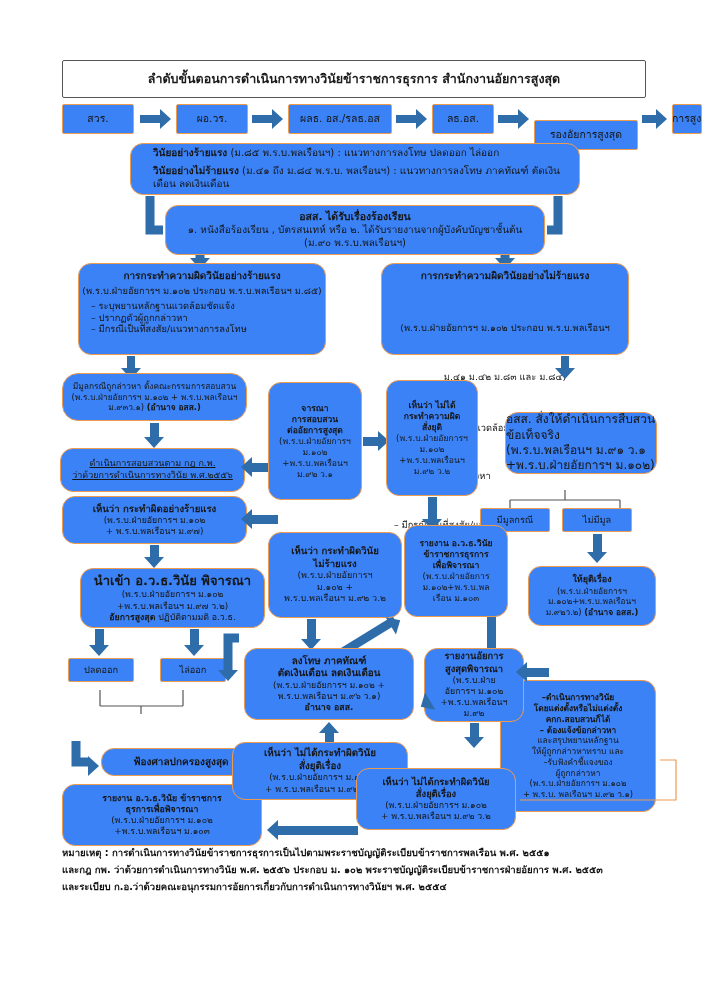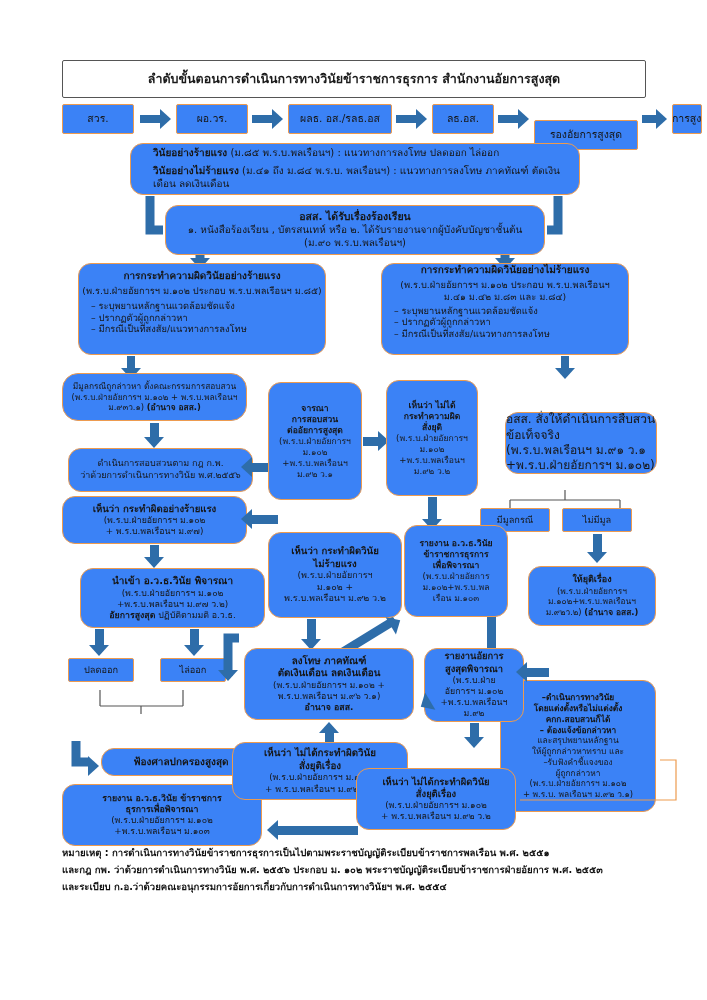--- a/index.html
+++ b/index.html
@@ -120,21 +120,21 @@
   <div class="arrowD" style="left:495px;top:258px;"></div>
 
   <div class="box round" style="left:78px;top:263px;width:248px;height:92px;font-size:9.3px;align-items:center;justify-content:flex-start;padding-top:6px;">
     <div class="b" style="font-size:10px;margin-bottom:2px;">การกระทำความผิดวินัยอย่างร้ายแรง</div>
     <div>(พ.ร.บ.ฝ่ายอัยการฯ ม.๑๐๒ ประกอบ พ.ร.บ.พลเรือนฯ ม.๘๕)</div>
     <div class="lftrow" style="margin-top:3px;">– ระบุพยานหลักฐานแวดล้อมชัดแจ้ง</div>
     <div class="lftrow">– ปรากฏตัวผู้ถูกกล่าวหา</div>
     <div class="lftrow">– มีกรณีเป็นที่สงสัย/แนวทางการลงโทษ</div>
   </div>
 
-  <div class="box round" style="left:381px;top:263px;width:248px;height:92px;font-size:9.3px;align-items:center;justify-content:flex-start;">
+  <div class="box round" style="left:381px;top:263px;width:248px;height:92px;font-size:9.3px;align-items:center;justify-content:flex-start;padding-top:6px;gap:37px;">
     <div class="b" style="font-size:10px;margin-bottom:2px;">การกระทำความผิดวินัยอย่างไม่ร้ายแรง</div>
     <div>(พ.ร.บ.ฝ่ายอัยการฯ ม.๑๐๒ ประกอบ พ.ร.บ.พลเรือนฯ</div>
     <div>ม.๔๑ ม.๔๒ ม.๘๓ และ ม.๘๔)</div>
     <div class="lftrow" style="margin-top:2px;">– ระบุพยานหลักฐานแวดล้อมชัดแจ้ง</div>
     <div class="lftrow">– ปรากฏตัวผู้ถูกกล่าวหา</div>
     <div class="lftrow">– มีกรณีเป็นที่สงสัย/แนวทางการลงโทษ</div>
   </div>
 
   <div class="conn" style="left:127px;top:356px;width:8px;height:14px;"></div>
   <div class="arrowD" style="left:121px;top:368px;"></div>
@@ -146,21 +146,21 @@
     <div>มีมูลกรณีถูกล่าวหา ตั้งคณะกรรมการสอบสวน</div>
     <div>(พ.ร.บ.ฝ่ายอัยการฯ ม.๑๐๒ + พ.ร.บ.พลเรือนฯ</div>
     <div>
       <span>ม.๙๓ว.๑) </span><span class="b">(อำนาจ อสส.)</span>
     </div>
   </div>
 
   <div class="conn" style="left:150px;top:423px;width:9px;height:16px;"></div>
   <div class="arrowD" style="left:144px;top:437px;"></div>
 
-  <div class="box round" style="left:68px;top:448px;width:185px;height:44px;font-size:9px;">
+  <div class="box round" style="left:60px;top:448px;width:185px;height:44px;font-size:9px;text-decoration:underline;">
     <div>ดำเนินการสอบสวนตาม กฎ ก.พ.</div>
     <div>ว่าด้วยการดำเนินการทางวินัย พ.ศ.๒๕๕๖</div>
   </div>
 
   <div class="box round" style="left:268px;top:382px;width:94px;height:118px;font-size:8.6px;">
     <div class="b">จารณา</div>
     <div class="b">การสอบสวน</div>
     <div class="b">ต่ออัยการสูงสุด</div>
     <div>(พ.ร.บ.ฝ่ายอัยการฯ</div>
     <div>ม.๑๐๒</div>
@@ -235,21 +235,21 @@
     <div>+ พ.ร.บ.พลเรือนฯ ม.๙๗)</div>
   </div>
 
   <div class="conn" style="left:252px;top:515px;width:26px;height:9px;"></div>
   <div class="arrowL" style="left:241px;top:509px;"></div>
 
   <div class="conn" style="left:150px;top:545px;width:9px;height:14px;"></div>
   <div class="arrowD" style="left:144px;top:557px;"></div>
 
   <div class="box round" style="left:80px;top:568px;width:185px;height:60px;font-size:8.8px;">
-    <div class="b" style="font-size:10px;">นำเข้า อ.ว.ธ.วินัย พิจารณา</div>
+    <div class="b" style="font-size:13px;">นำเข้า อ.ว.ธ.วินัย พิจารณา</div>
     <div>(พ.ร.บ.ฝ่ายอัยการฯ ม.๑๐๒</div>
     <div>+พ.ร.บ.พลเรือนฯ ม.๙๗ ว.๒)</div>
     <div>
       <span class="b">อัยการสูงสุด</span><span> ปฏิบัติตามมติ อ.ว.ธ.</span>
     </div>
   </div>
 
   <div class="conn" style="left:95px;top:629px;width:9px;height:18px;"></div>
   <div class="arrowD" style="left:89px;top:645px;"></div>
   <div class="conn" style="left:190px;top:629px;width:9px;height:18px;"></div>

